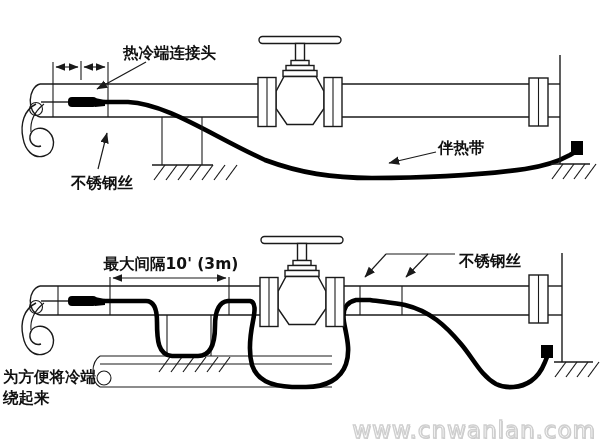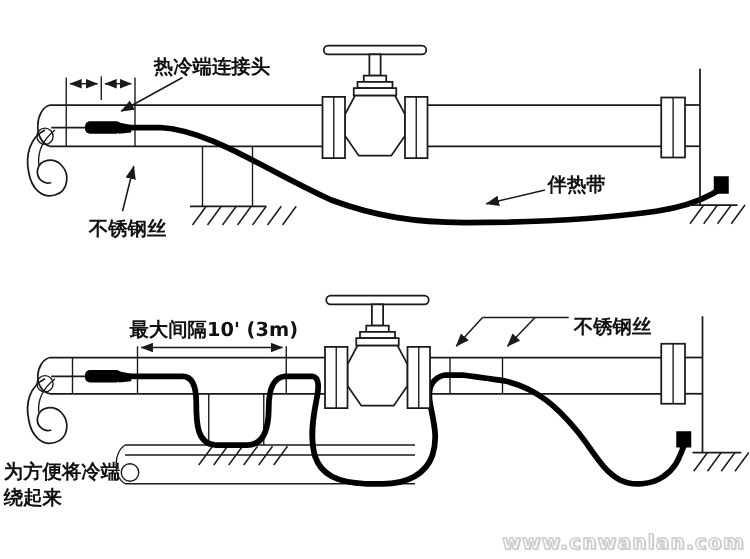--- a/index.html
+++ b/index.html
@@ -9,21 +9,21 @@
   svg{display:block;}
   .lbl{font-family:"DejaVu Sans","Liberation Sans",sans-serif;
        font-size:15.5px;font-weight:bold;fill:#111;}
   .thin{stroke:#1a1a1a;stroke-width:1.1;fill:none;}
   .thin2{stroke:#1a1a1a;stroke-width:1.4;fill:none;}
   .part{stroke:#1a1a1a;stroke-width:1.4;fill:#fff;}
   .cable{stroke:#000;stroke-width:4.6;fill:none;stroke-linecap:round;stroke-linejoin:round;}
   .leader{stroke:#1a1a1a;stroke-width:1.2;fill:none;}
   .hatch{stroke:#1a1a1a;stroke-width:1.2;}
   .watermark{position:absolute;right:4px;bottom:4px;
-     font-size:16px;font-weight:bold;letter-spacing:1px;
+     font-size:23px;font-weight:normal;letter-spacing:1px;
      color:#fdfdfd;-webkit-text-stroke:1.3px #cfcfcf;
      text-shadow:1px 1px 0 #c9c9c9;}
 </style>
 </head>
 <body>
 
 <div class="stage">
 <svg width="600" height="447" viewBox="0 0 600 447">
   <defs>
     <marker id="arr" orient="auto-start-reverse" markerWidth="12" markerHeight="9" refX="8.5" refY="3.5">

